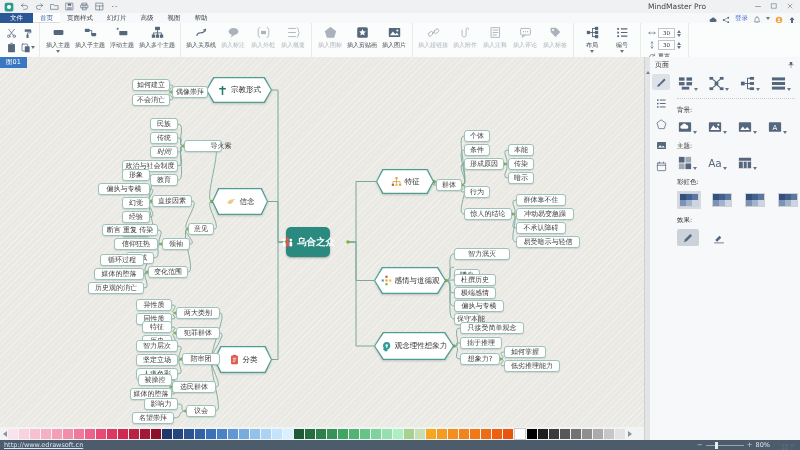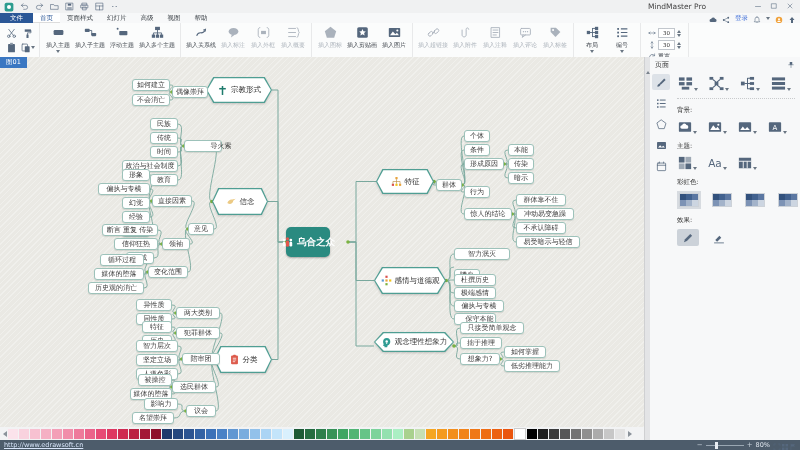--- a/index.html
+++ b/index.html
@@ -622,21 +622,21 @@
               <svg viewBox="0 0 16 16" width="11" height="11">
                 <path d="M2 10 C3 6.2 7 4.2 9 5.2 L14 4 L10.5 7 C10.5 11 6 12.6 3 11 Z" fill="#ecca84"></path>
               </svg>
             </span>
             <span>信念</span>
           </div>
         </div>
         <div class="n-box n-mid" style="left: 184px; top: 83px; width: 30px; height: 12px; padding-left: 36px;">导火索</div>
         <div class="n-box n-leaf" style="left: 150px; top: 61px; width: 28px; height: 12px;">民族</div>
         <div class="n-box n-leaf" style="left: 150px; top: 75px; width: 28px; height: 12px;">传统</div>
-        <div class="n-box n-leaf" style="left: 150px; top: 89px; width: 28px; height: 12px;">时间</div>
+        <div class="n-box n-leaf" style="left: 150px; top: 89px; width: 28px; height: 12px; font-style: italic;">时间</div>
         <div class="n-box n-leaf" style="left: 122px; top: 103px; width: 56px; height: 12px;">政治与社会制度</div>
         <div class="n-box n-leaf" style="left: 150px; top: 117px; width: 28px; height: 12px;">教育</div>
         <div class="n-box n-mid" style="left: 188px; top: 166px; width: 26px; height: 12px;">意见</div>
         <div class="n-box n-mid" style="left: 152px; top: 138px; width: 40px; height: 12px;">直接因素</div>
         <div class="n-box n-leaf" style="left: 122px; top: 112px; width: 28px; height: 12px;">形象</div>
         <div class="n-box n-leaf" style="left: 98px; top: 126px; width: 52px; height: 12px;">偏执与专横</div>
         <div class="n-box n-leaf" style="left: 122px; top: 140px; width: 28px; height: 12px;">幻觉</div>
         <div class="n-box n-leaf" style="left: 122px; top: 154px; width: 28px; height: 12px;">经验</div>
         <div class="n-box n-leaf" style="left: 122px; top: 168px; width: 28px; height: 12px;">理性</div>
         <div class="n-box n-mid" style="left: 162px; top: 181px; width: 28px; height: 12px;">领袖</div>
@@ -717,22 +717,22 @@
               </svg>
             </span>
             <span>感情与道德观</span>
           </div>
         </div>
         <div class="n-box n-leaf" style="left: 454px; top: 191px; width: 56px; height: 12px;">智力泯灭</div>
         <div class="n-box n-leaf" style="left: 454px; top: 212px; width: 26px; height: 12px;">嗜血</div>
         <div class="n-box n-leaf" style="left: 454px; top: 217px; width: 42px; height: 12px;">杜撰历史</div>
         <div class="n-box n-leaf" style="left: 454px; top: 230px; width: 42px; height: 12px;">极端感情</div>
         <div class="n-box n-leaf" style="left: 454px; top: 243px; width: 50px; height: 12px;">偏执与专横</div>
-        <div class="n-box n-leaf" style="left: 454px; top: 256px; width: 42px; height: 12px; padding-left: 9px;">保守本能</div>
-        <div class="hexo" style="left: 374px; top: 275px; width: 80px; height: 20px;">
+        <div class="n-box n-leaf" style="left: 454px; top: 256px; width: 25px; height: 12px; padding-left: 9px;">保守本能</div>
+        <div class="hexo" style="left: 374px; top: 275px; width: 80px; height: 28px;">
           <div class="hx1"></div>
           <div class="hx2">
             <span class="ic">
               <svg viewBox="0 0 16 16" width="11" height="11">
                 <path d="M8.5 1.5 a5.5 5.5 0 0 0 -5.5 5.5 c0 1.8 .8 2.8 .8 3.8 L3 13 h2 v2 h4 l.5 -2.5 c2.5 -1 4 -3 4 -5.5 a5.5 5.5 0 0 0 -5 -5.5 Z" fill="#2f9c93"></path>
                 <circle cx="8.3" cy="6.4" r="1.8" fill="#fff"></circle>
                 <rect x="7.7" y="8.4" width="1.3" height="1.8" fill="#fff"></rect>
               </svg>
             </span>
             <span>观念理性想象力</span>

